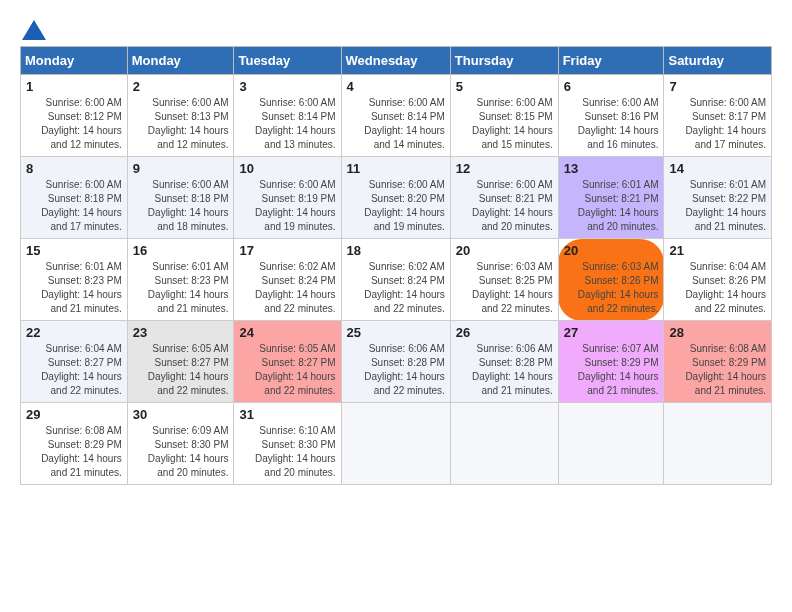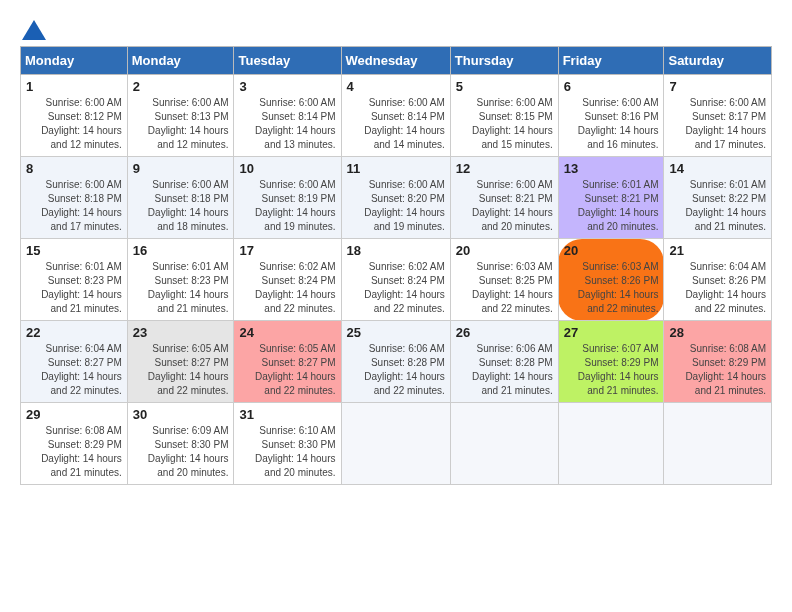--- a/index.html
+++ b/index.html
@@ -312,21 +312,21 @@
 Daylight: 14 hours
 and 22 minutes.</div>
         </td>
         <td style="background: rgb(240, 244, 250);">
           <span class="day-num">26</span>
           <div class="day-info" style="white-space: pre-line;">Sunrise: 6:06 AM
 Sunset: 8:28 PM
 Daylight: 14 hours
 and 21 minutes.</div>
         </td>
-        <td style="background: #bef264;">
+        <td style="background: #f0abfc;">
           <span class="day-num">27</span>
           <div class="day-info" style="white-space: pre-line;">Sunrise: 6:07 AM
 Sunset: 8:29 PM
 Daylight: 14 hours
 and 21 minutes.</div>
         </td>
         <td style="background: #fca5a5;">
           <span class="day-num">28</span>
           <div class="day-info" style="white-space: pre-line;">Sunrise: 6:08 AM
 Sunset: 8:29 PM

